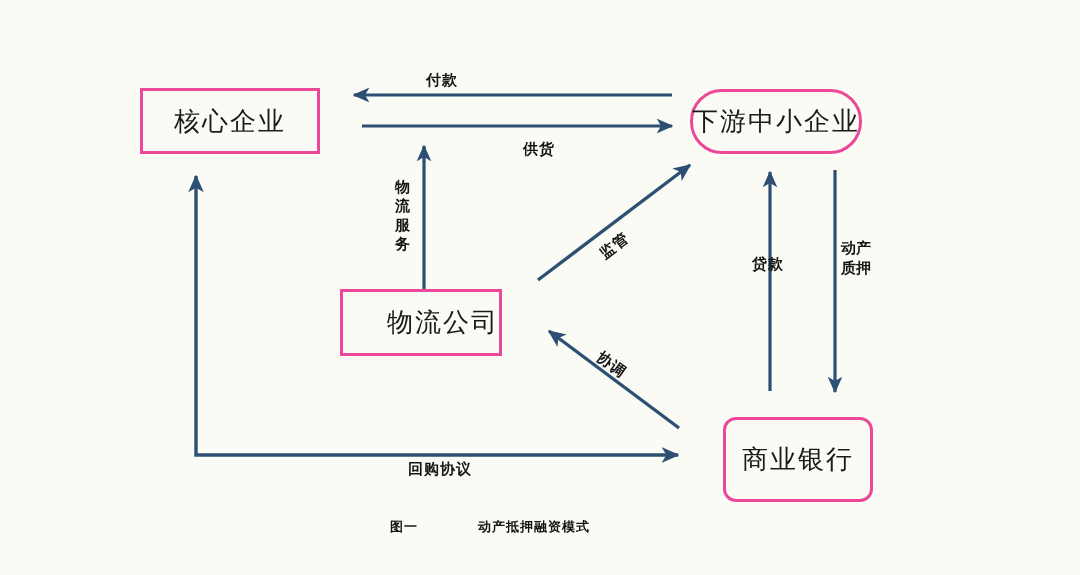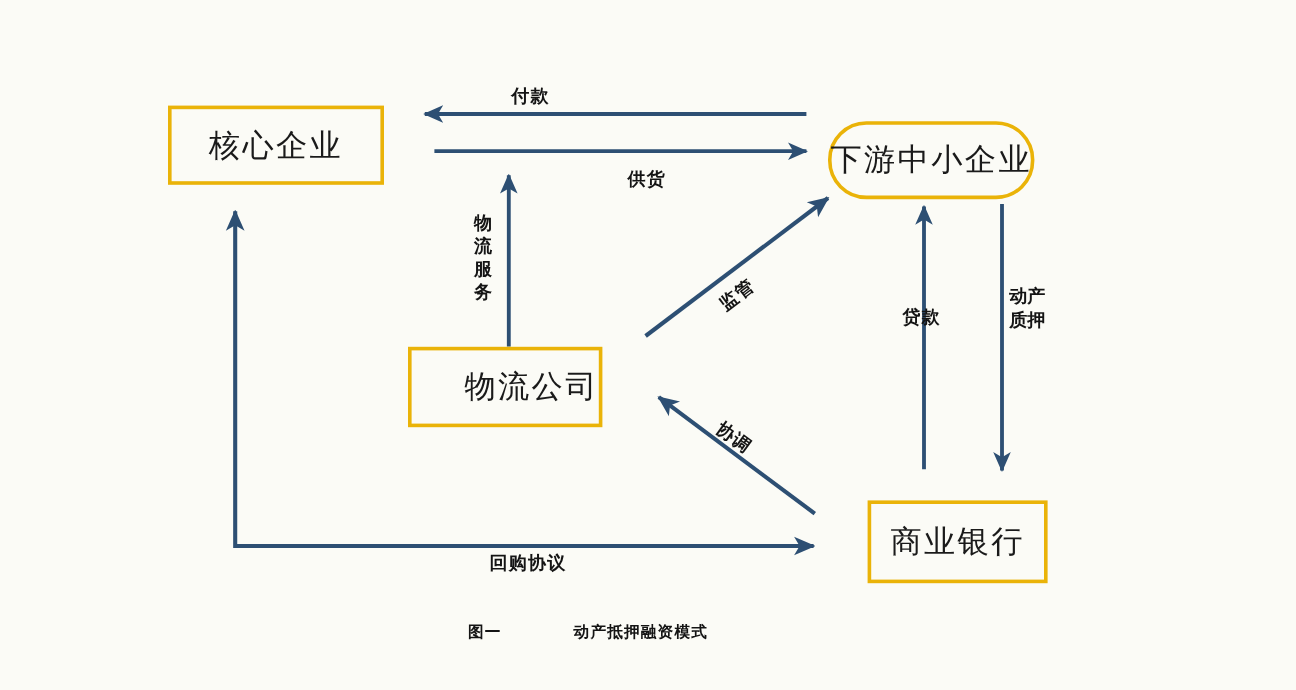--- a/index.html
+++ b/index.html
@@ -23,21 +23,21 @@
   svg.layer {
     position: absolute;
     left: 0;
     top: 0;
     width: 1080px;
     height: 575px;
   }
   .node-box {
     position: absolute;
     box-sizing: border-box;
-    border: 3px solid #eab308;
+    border: 3px solid #ec4899;
     background: #fbfbf6;
     display: flex;
     align-items: center;
     justify-content: center;
     color: #1a1a1a;
     font-family: "Liberation Serif", "DejaVu Serif", serif;
     font-size: 26px;
     letter-spacing: 2px;
     white-space: nowrap;
     z-index: 5;
@@ -111,29 +111,29 @@
 
     <line x1="835" y1="170" x2="835" y2="392" stroke="#2d4f73" stroke-width="3.2" marker-end="url(#ah)"></line>
 
     <path d="M 196 176 L 196 455 L 678 455" fill="none" stroke="#2d4f73" stroke-width="3.4" marker-start="url(#ah)" marker-end="url(#ah)"></path>
   </svg>
 
   <div class="node-box" style="left:140px; top:88px; width:180px; height:66px;">
     <span>核心企业</span>
   </div>
 
-  <div class="node-box" style="left:690px; top:101px; width:172px; height:65px;border-radius:32px;">
+  <div class="node-box" style="left:690px; top:89px; width:172px; height:65px;border-radius:32px;">
     <span>下游中小企业</span>
   </div>
 
   <div class="node-box" style="left:340px; top:289px; width:162px; height:67px;justify-content:flex-end;">
     <span>物流公司</span>
   </div>
 
-  <div class="node-box" style="left:723px; top:417px; width:150px; height:69px;">
+  <div class="node-box" style="left:723px; top:417px; width:150px; height:85px;border-radius:13px;">
     <span>商业银行</span>
   </div>
 
   <div class="edge-label" style="left:426px; top:71px;">付款</div>
 
   <div class="edge-label" style="left:523px; top:140px;">供货</div>
 
   <div class="edge-label vertical-stack" style="left:394px; top:178px;">物流服务</div>
 
   <div class="edge-label rot-up" style="left:596px; top:248px;">监管</div>

